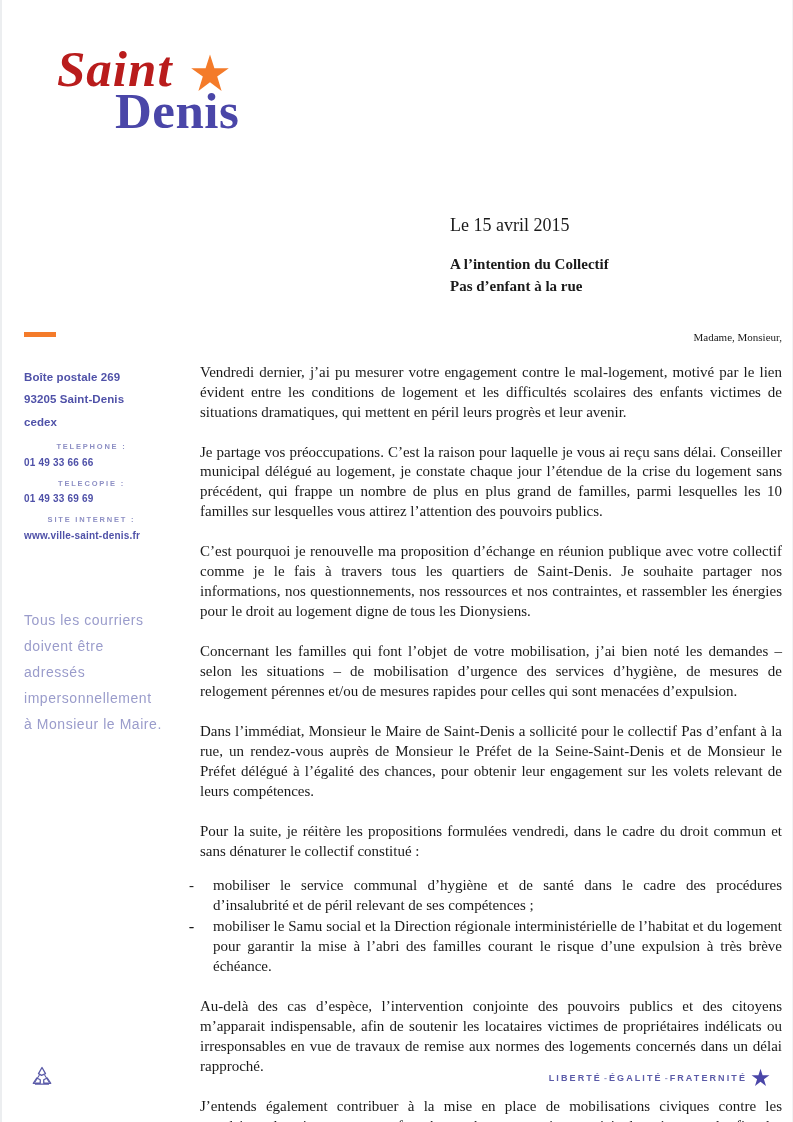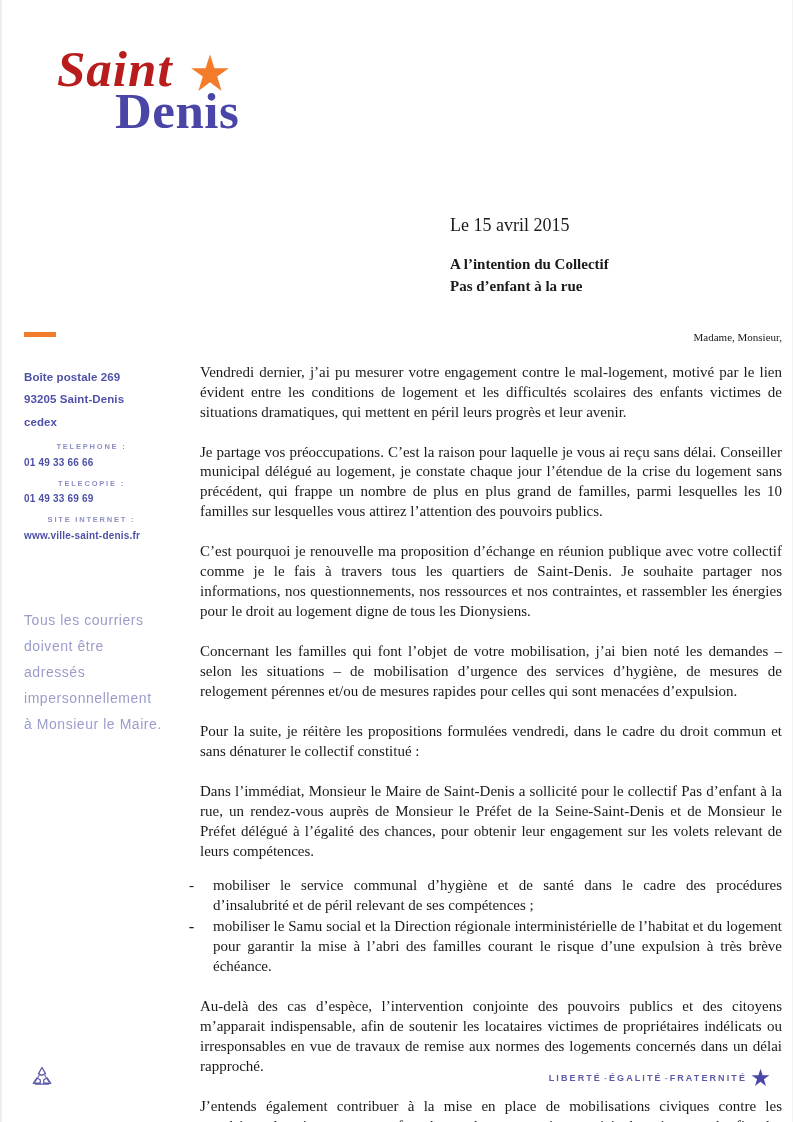--- a/index.html
+++ b/index.html
@@ -258,22 +258,22 @@
       <div>A l’intention du Collectif</div>
       <div>Pas d’enfant à la rue</div>
     </div>
 
     <div class="salutation">Madame, Monsieur,</div>
 
     <p class="para">Vendredi dernier, j’ai pu mesurer votre engagement contre le mal-logement, motivé par le lien évident entre les conditions de logement et les difficultés scolaires des enfants victimes de situations dramatiques, qui mettent en péril leurs progrès et leur avenir.</p>
     <p class="para">Je partage vos préoccupations. C’est la raison pour laquelle je vous ai reçu sans délai. Conseiller municipal délégué au logement, je constate chaque jour l’étendue de la crise du logement sans précédent, qui frappe un nombre de plus en plus grand de familles, parmi lesquelles les 10 familles sur lesquelles vous attirez l’attention des pouvoirs publics.</p>
     <p class="para">C’est pourquoi je renouvelle ma proposition d’échange en réunion publique avec votre collectif comme je le fais à travers tous les quartiers de Saint-Denis. Je souhaite partager nos informations, nos questionnements, nos ressources et nos contraintes, et rassembler les énergies pour le droit au logement digne de tous les Dionysiens.</p>
     <p class="para">Concernant les familles qui font l’objet de votre mobilisation, j’ai bien noté les demandes – selon les situations – de mobilisation d’urgence des services d’hygiène, de mesures de relogement pérennes et/ou de mesures rapides pour celles qui sont menacées d’expulsion.</p>
+    <p class="para">Dans l’immédiat, Monsieur le Maire de Saint-Denis a sollicité pour le collectif Pas d’enfant à la rue, un rendez-vous auprès de Monsieur le Préfet de la Seine-Saint-Denis et de Monsieur le Préfet délégué à l’égalité des chances, pour obtenir leur engagement sur les volets relevant de leurs compétences.</p>
     <p class="para">Pour la suite, je réitère les propositions formulées vendredi, dans le cadre du droit commun et sans dénaturer le collectif constitué :</p>
-    <p class="para">Dans l’immédiat, Monsieur le Maire de Saint-Denis a sollicité pour le collectif Pas d’enfant à la rue, un rendez-vous auprès de Monsieur le Préfet de la Seine-Saint-Denis et de Monsieur le Préfet délégué à l’égalité des chances, pour obtenir leur engagement sur les volets relevant de leurs compétences.</p>
 
     <ul class="bullets">
       <li>
         <span class="dash">-</span>
         <span>mobiliser le service communal d’hygiène et de santé dans le cadre des procédures d’insalubrité et de péril relevant de ses compétences ;</span>
       </li>
       <li>
         <span class="dash">-</span>
       </li>
       <li>

